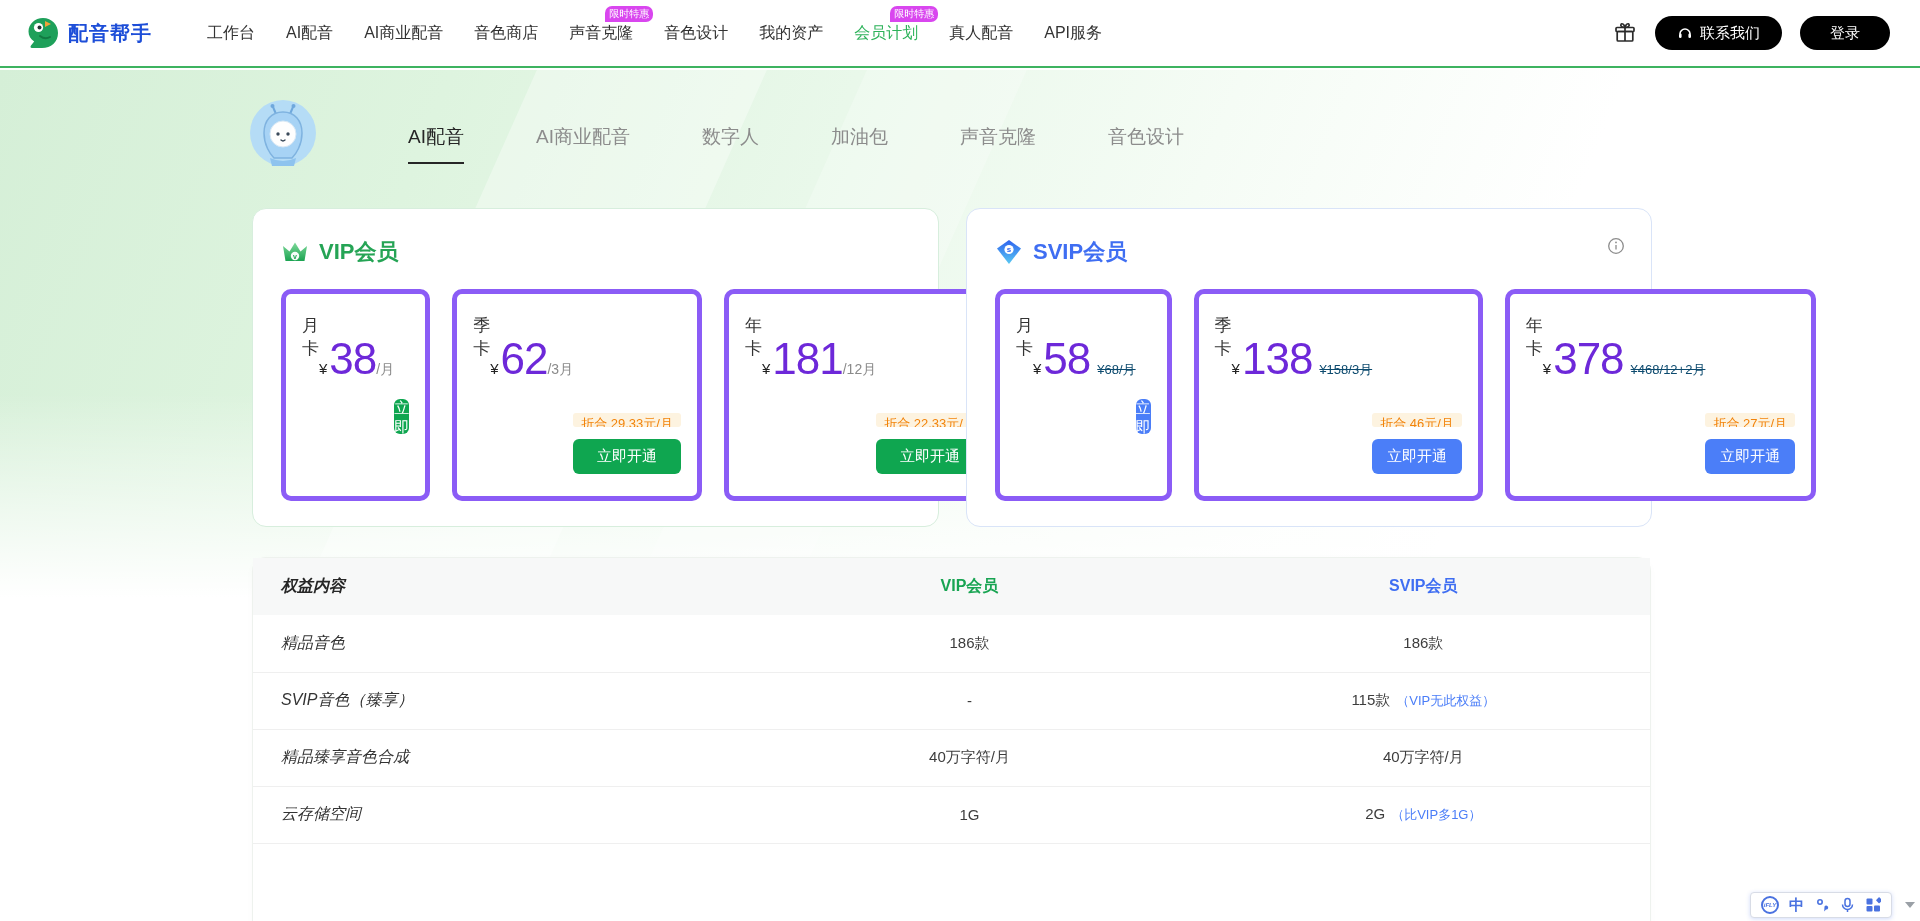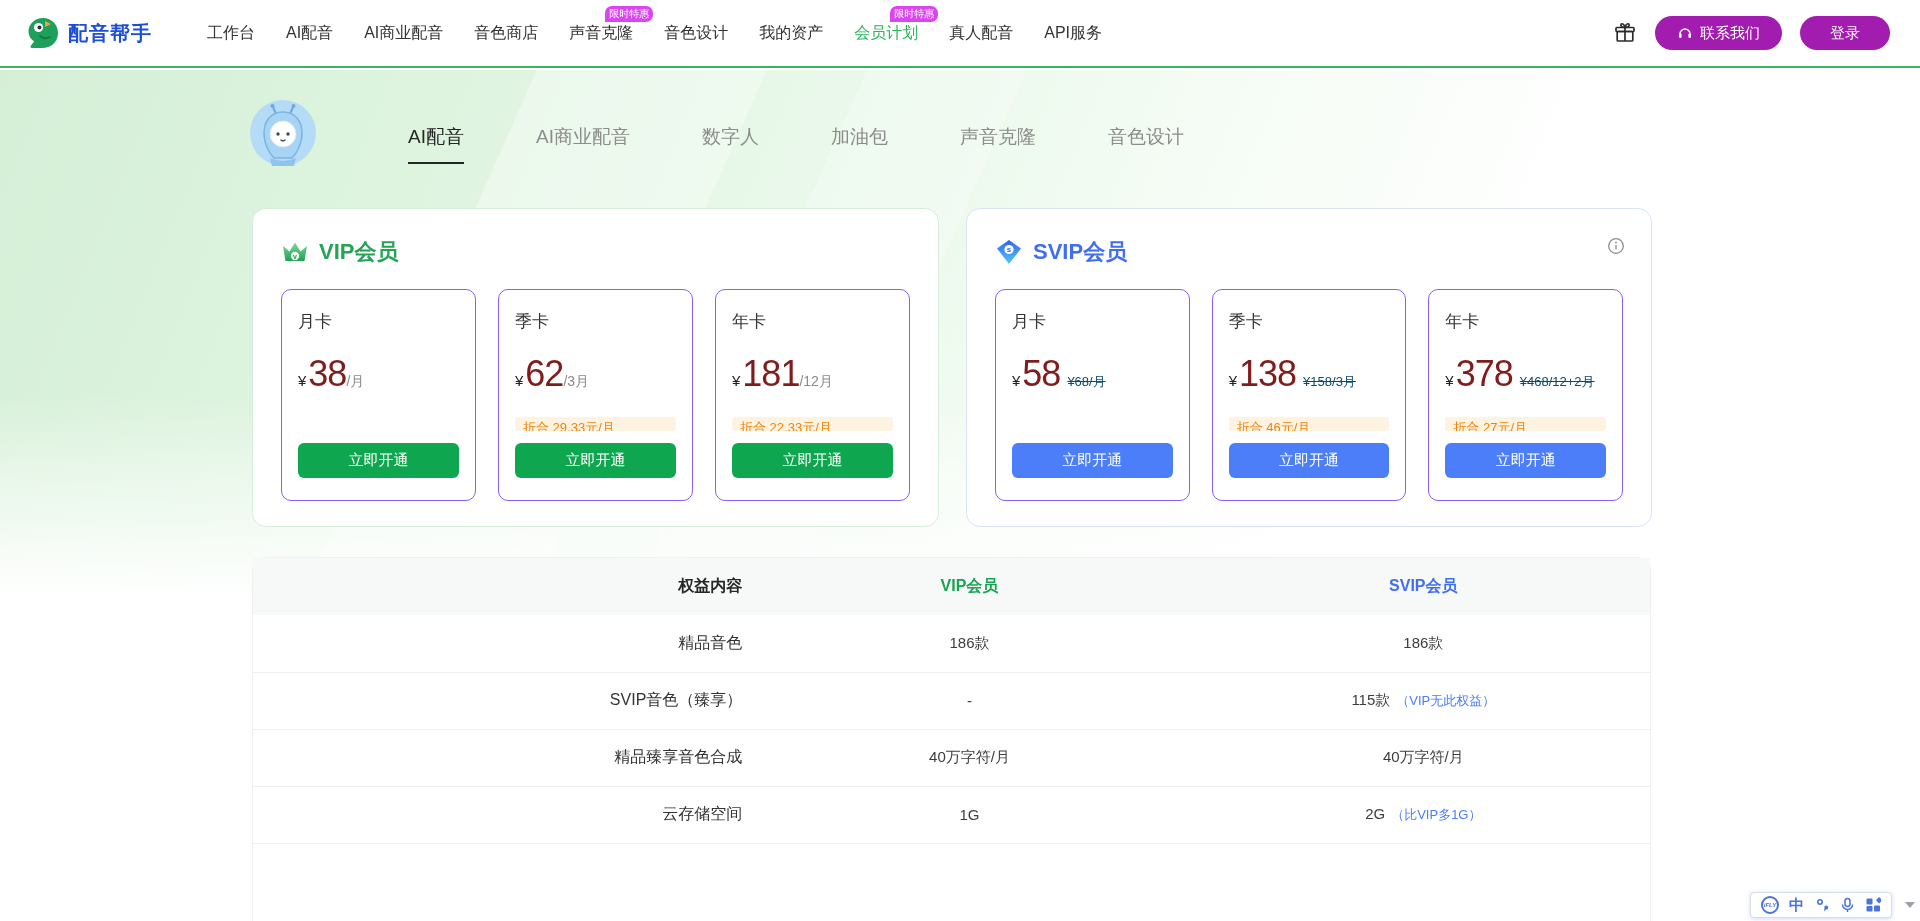--- a/index.html
+++ b/index.html
@@ -12,21 +12,21 @@
             display:flex; align-items:center; padding:0 30px 0 26px; border-bottom:2px solid #3db360; z-index:10; }
   .brand { display:flex; align-items:center; gap:8px; }
   .brand-name { font-size:20px; font-weight:bold; color:#1d4ed8; letter-spacing:1px; }
   .nav { display:flex; align-items:center; gap:31px; margin-left:55px; }
   .nav-item { position:relative; font-size:16px; color:#333; cursor:pointer; text-decoration:none; white-space:nowrap; }
   .nav-item.active { color:#2db25a; }
   .hot-badge { position:absolute; top:-17px; right:-20px; background:#d946ef; color:#fff; font-size:10px;
                line-height:14px; padding:1px 4px; border-radius:7px 7px 7px 0; white-space:nowrap; }
   .header-right { margin-left:auto; display:flex; align-items:center; gap:18px; }
   .pill-btn { display:flex; align-items:center; justify-content:center; gap:7px; height:34px; border:none;
-              border-radius:17px; background:#a21caf; color:#fff; font-size:15px; cursor:pointer; padding:0 22px;
+              border-radius:17px; background:#000000; color:#fff; font-size:15px; cursor:pointer; padding:0 22px;
               font-family:inherit; }
   .pill-btn.login { padding:0 30px; }
 
   
   .page-bg { position:absolute; top:70px; left:0; width:1920px; height:851px;
     background:
       linear-gradient(to bottom, rgba(255,255,255,0) 0%, rgba(255,255,255,0) 38%, #ffffff 62%),
       linear-gradient(112deg, #d5efd7 0%, #def4df 20%, #e9f8ea 38%, #f5fcf5 55%, #ffffff 72%);
     overflow:hidden; }
   .stripe { position:absolute; top:-40px; width:230px; height:560px; background:rgba(255,255,255,0.35);
@@ -43,44 +43,44 @@
   .member-card { position:absolute; top:208px; height:319px; background:#fff; border-radius:14px; padding:28px; }
   .member-card.vip  { left:252px; width:687px; border:1px solid #d7eedd; }
   .member-card.svip { left:966px; width:686px; border:1px solid #d9e4f8; }
   .member-head { display:flex; align-items:center; gap:10px; margin-bottom:22px; }
   .member-title { font-size:22px; font-weight:bold; }
   .vip  .member-title { color:#25a455; }
   .svip .member-title { color:#3f6ef2; }
   .info-btn { position:absolute; top:28px; right:26px; width:18px; height:18px; cursor:pointer; }
 
   .plans { display:flex; gap:22px; }
-  .plan { flex:1; height:212px; border:1px solid #8b5cf6; border-radius:10px; background:#fff;
-          padding:20px 16px 22px; display:flex; flex-direction:column; }
+  .plan { flex:1; height:212px; border:5px solid #8b5cf6; border-radius:10px; background:#fff;
+          padding:20px 16px 22px; display:flex; flex-direction:row; }
   .plan-name { font-size:17px; color:#333; }
   .plan-price { display:flex; align-items:baseline; margin-top:20px; white-space:nowrap; }
   .cur { font-size:15px; color:#222; margin-right:2px; }
-  .num { font-size:36px; color:#7f1d1d; font-weight:500; letter-spacing:-1px; }
+  .num { font-size:44px; color:#6d28d9; font-weight:500; letter-spacing:-1px; }
   .unit { font-size:14px; color:#8a8a8a; }
   .orig { font-size:13px; color:#0c4a6e; text-decoration:line-through; margin-left:7px; }
   .plan-bottom { margin-top:auto; }
   .discount { background:#fdf3e0; color:#f2830a; font-size:13px; line-height:22px; height:14px;
               padding:0 8px; border-radius:3px; margin-bottom:12px; overflow:hidden; white-space:nowrap; }
   .cta { width:100%; height:35px; border:none; border-radius:6px; color:#fff; font-size:15px;
          cursor:pointer; font-family:inherit; }
   .cta.green { background:#0fa650; }
   .cta.blue  { background:#4b7ef8; }
 
   
   .compare-card { position:absolute; top:557px; left:252px; width:1399px; height:430px;
                   background:#fff; border-radius:14px 14px 0 0; border:1px solid #eef2ee; border-bottom:none;
                   box-shadow:0 2px 10px rgba(0,0,0,0.02); }
   .compare-title { font-size:22px; font-weight:bold; color:#1f1f1f; padding:30px 28px 26px; }
   .tbl { width:100%; border-collapse:collapse; }
   .tbl th, .tbl td { height:57px; font-weight:normal; vertical-align:middle; }
-  .tbl .c1 { width:490px; text-align:right; padding-left:28px; }
+  .tbl .c1 { width:490px; text-align:left; padding-left:28px;font-style:italic; }
   .tbl .c2 { width:455px; text-align:center; }
   .tbl .c3 { width:454px; text-align:center; }
   .tbl thead tr { background:#f7f8f8; }
   .tbl thead th { font-size:16px; font-weight:bold; }
   .tbl thead .c1 { color:#262626; }
   .tbl thead .c2 { color:#18a452; }
   .tbl thead .c3 { color:#3f6ef2; }
   .tbl tbody tr { border-bottom:1px solid #efefef; }
   .tbl tbody .c1 { font-size:16px; color:#333; }
   .tbl tbody .c2, .tbl tbody .c3 { font-size:15px; color:#3d3d3d; }

